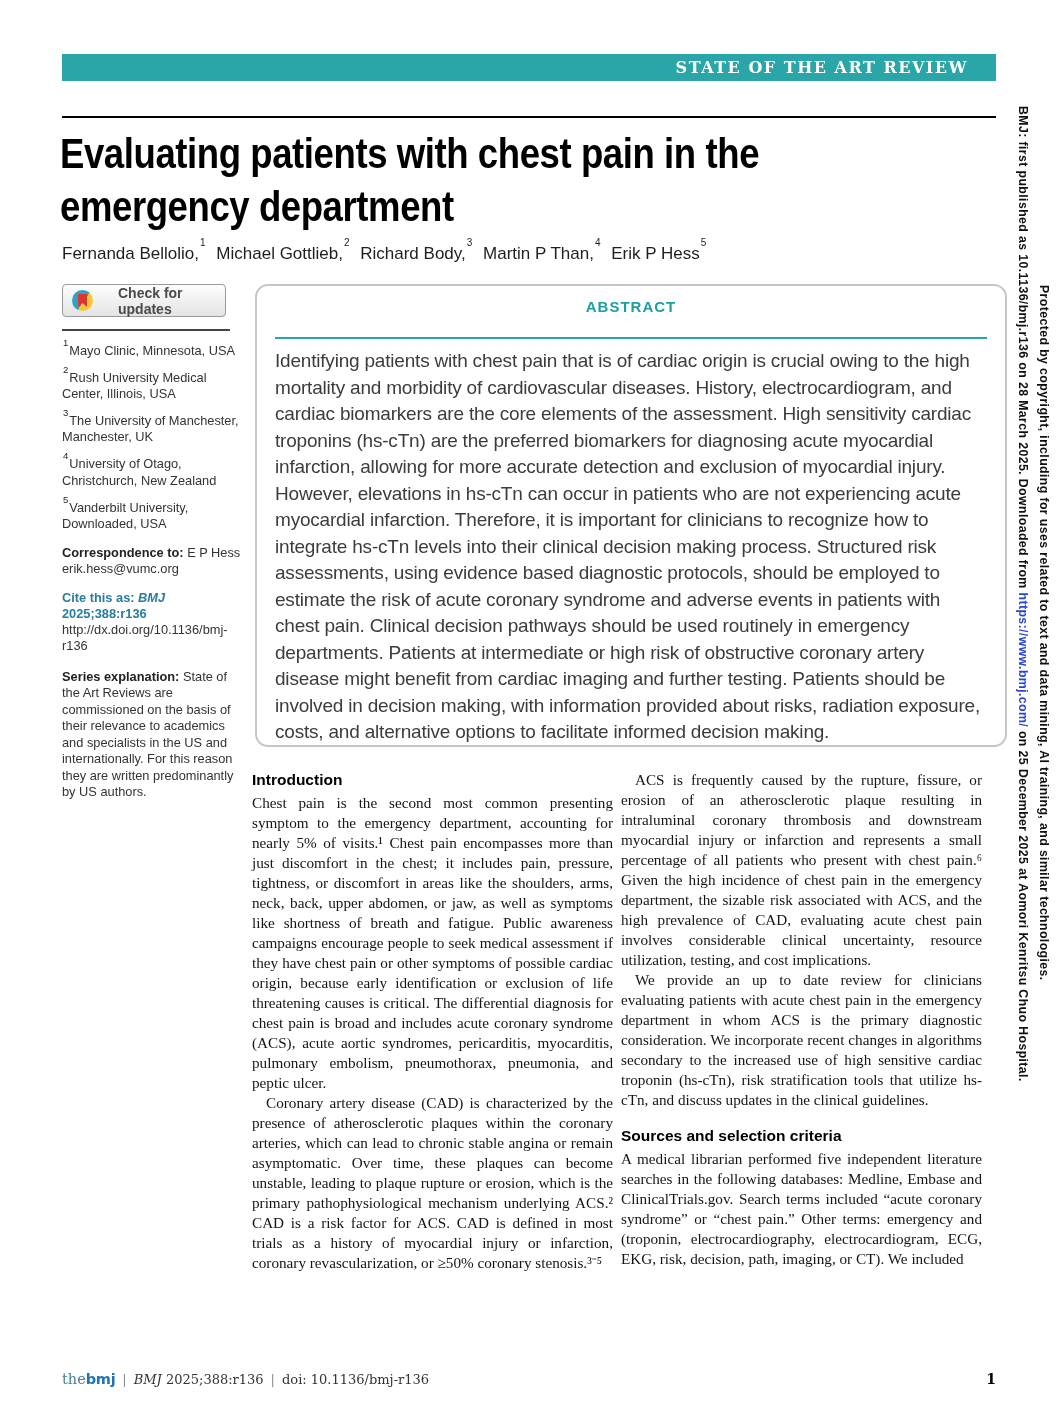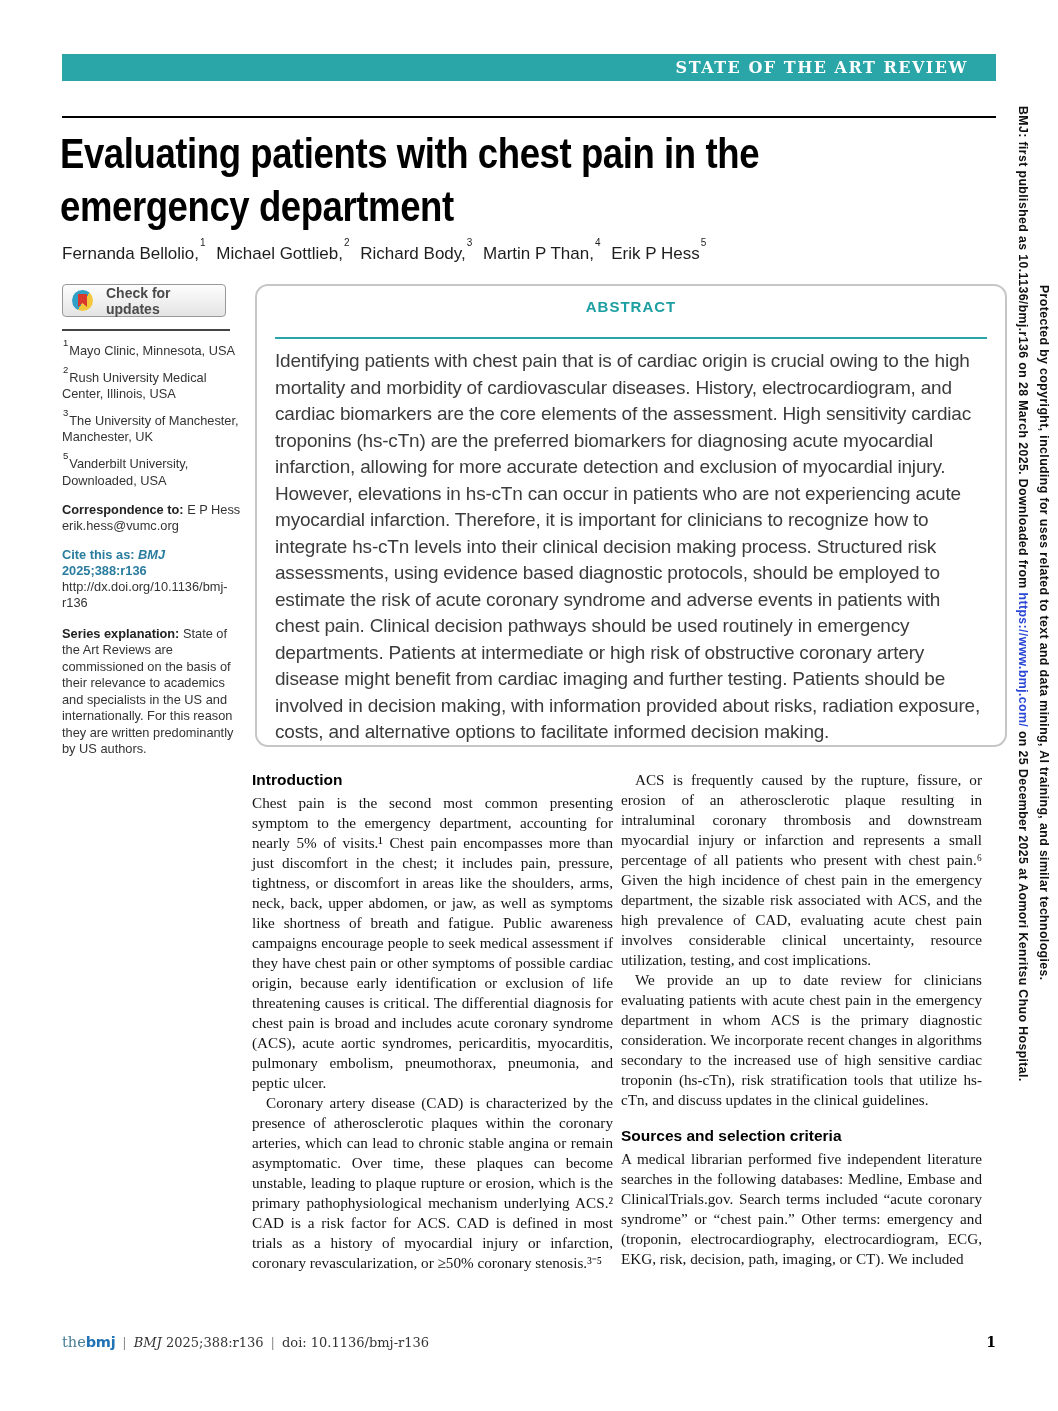--- a/index.html
+++ b/index.html
@@ -23,21 +23,21 @@
     letter-spacing:-0.5px; transform:scaleX(0.85); transform-origin:left top;
   }
   .authors { position:absolute; left:62px; top:243px; font-size:17px; color:#1e1e1e; }
   .authors .author { margin-right:6px; }
   .authors sup, .aff sup { font-size:10px; position:relative; top:-6px; margin-left:1px; color:#1e1e1e; }
   
   .sidebar { position:absolute; left:62px; top:284px; width:182px; font-size:12.8px; color:#333; line-height:16px; }
   .check-btn {
     width:164px; height:33px; border:1px solid #999; border-radius:4px;
     background:linear-gradient(#fdfdfd,#e4e4e4); display:flex; align-items:center;
-    gap:13px; padding:0 9px; cursor:pointer;
+    gap:25px; padding:0 9px; cursor:pointer;
   }
   .check-btn .label { font-size:14px; font-weight:700; color:#4a4a4a; }
   .crossmark { position:relative; width:21px; height:21px; border-radius:50%;
     background:linear-gradient(125deg,#31a0c6 55%,#f3c73a 55%); flex:0 0 21px; }
   .crossmark .ribbon {
     position:absolute; left:6px; top:4px; width:9px; height:13px; background:#d8382e;
     clip-path:polygon(0 0,100% 0,100% 100%,50% 70%,0 100%);
   }
   .side-rule { width:168px; height:1.5px; background:#444; margin:12px 0 8px; }
   .aff { margin-bottom:7px; }
@@ -61,21 +61,21 @@
   
   .columns { position:absolute; left:252px; top:770px; width:748px; display:flex; gap:8px; }
   .col { width:361px; font-family:"Liberation Serif", serif; font-size:15.2px; line-height:20px;
          color:#141414; text-align:justify; }
   .col h2 { font-family:"Liberation Sans", sans-serif; font-size:15.5px; font-weight:700;
             color:#000; margin:0 0 3px; text-align:left; }
   .col h2.spaced { margin-top:16px; }
   .col p.indent { text-indent:14px; }
   
   .footer {
-    position:absolute; left:62px; top:1334px; width:934px; display:flex; align-items:baseline;
+    position:absolute; left:62px; top:1371px; width:934px; display:flex; align-items:baseline;
     font-family:"DejaVu Serif", serif; font-size:13px; color:#333;
   }
   .footer .logo-the { color:#4a7e95; font-size:14.5px; }
   .footer .logo-bmj { color:#2173b5; font-weight:700; font-size:14.5px; font-family:"DejaVu Sans", sans-serif; letter-spacing:-0.3px; }
   .footer .sep { color:#8a8a8a; margin:0 7px; }
   .footer .j { font-style:italic; }
   .footer .pageno { margin-left:auto; font-weight:700; font-size:14px; color:#000; }
   
   .vtext {
     position:absolute; writing-mode:vertical-rl; white-space:nowrap;
@@ -110,20 +110,21 @@
       <span class="crossmark">
           <span class="ribbon"></span>
         </span>
       <span class="label">Check for updates</span>
     </div>
     <div class="side-rule"></div>
 
     <p class="aff"><sup>1</sup><span>Mayo Clinic, Minnesota, USA</span></p>
     <p class="aff"><sup>2</sup><span>Rush University Medical Center, Illinois, USA</span></p>
     <p class="aff"><sup>3</sup><span>The University of Manchester, Manchester, UK</span></p>
+    <p class="aff"><sup>4</sup><span>University of Otago, Christchurch, New Zealand</span></p>
     <p class="aff"><sup>5</sup><span>Vanderbilt University, Downloaded, USA</span></p>
 
     <p class="side-block">
       <span class="side-label">Correspondence to:</span>
       <span>E P Hess</span><br>
       <span>erik.hess@vumc.org</span>
     </p>
 
     <p class="cite-line">
       <span>Cite this as:</span>

